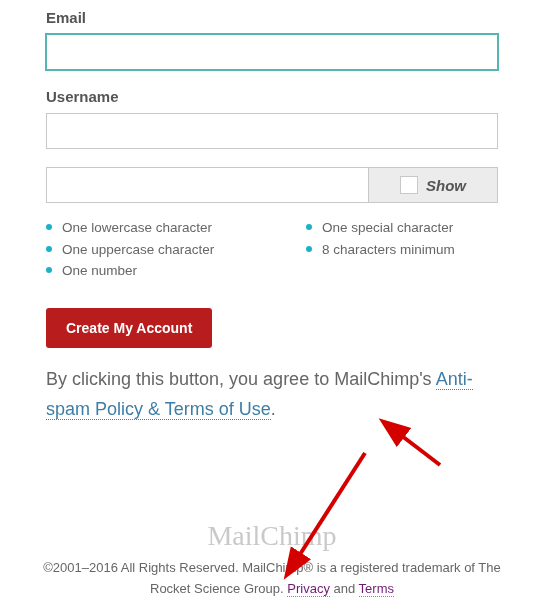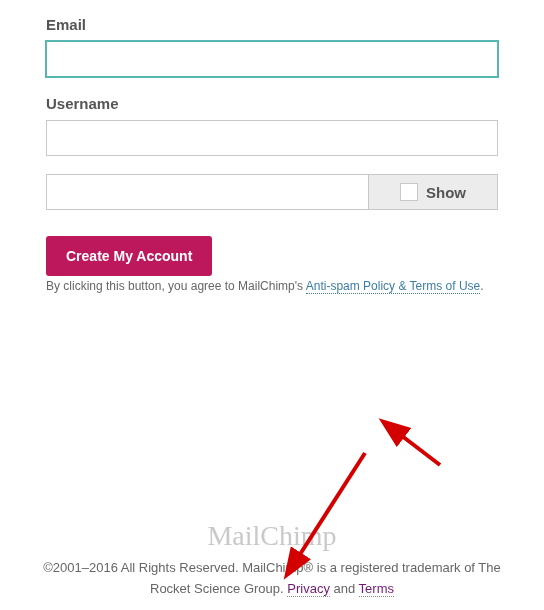--- a/index.html
+++ b/index.html
@@ -8,21 +8,21 @@
     background: #fff;
     width: 544px;
     height: 610px;
     overflow: hidden;
     color: #555;
     position: relative;
   }
   .form-wrap {
     padding: 0 46px;
   }
-  .field-group { margin-top: 16px; }
+  .field-group { margin-top: 9px; }
   .field-group + .field-group { margin-top: 18px; }
   label {
     display: block;
     font-weight: 600;
     color: #555;
     font-size: 15px;
     margin-bottom: 8px;
   }
   .text-input {
     width: 100%;
@@ -48,20 +48,21 @@
   .show-btn {
     width: 130px;
     height: 36px;
     border: 1px solid #c8c8c8;
     background: #ececec;
     display: flex;
     align-items: center;
     justify-content: center;
     gap: 8px;
     cursor: pointer;
+    font-style: italic;
   }
   .show-btn .chk {
     width: 18px;
     height: 18px;
     background: #fff;
     border: 1px solid #c8c8c8;
   }
   .show-btn span {
     font-weight: 600;
     color: #555;
@@ -85,31 +86,32 @@
     position: absolute;
     left: 0;
     top: 7px;
     width: 6px;
     height: 6px;
     border-radius: 50%;
     background: #1bb1c9;
   }
   .submit-btn {
     margin-top: 26px;
-    background: #be185d;
+    background: #b91c1c;
     color: #fff;
     font-weight: 600;
     font-size: 14px;
     border: none;
     padding: 12px 20px;
     border-radius: 3px;
     cursor: pointer;
   }
   .consent {
-    font-size: 12px;
+    margin-top: 16px;
+    font-size: 18px;
     line-height: 1.7;
     color: #666;
   }
   .consent a {
     color: #3d7ea6;
     text-decoration: none;
     border-bottom: 1px dotted #3d7ea6;
   }
   .footer {
     position: absolute;
@@ -158,20 +160,31 @@
   <div class="field-group">
     <div class="password-row">
       <input type="password" class="text-input" value="" style="">
       <div class="show-btn">
         <div class="chk"></div>
         <span>Show</span>
       </div>
     </div>
   </div>
 
+  <div class="reqs">
+    <ul class="col1">
+      <li>One lowercase character</li>
+      <li>One uppercase character</li>
+      <li>One number</li>
+    </ul>
+    <ul class="col2">
+      <li>One special character</li>
+      <li>8 characters minimum</li>
+    </ul>
+  </div>
 
   <button class="submit-btn">Create My Account</button>
 
   <p class="consent">
     <span>By clicking this button, you agree to MailChimp's </span><a href="#">Anti-spam Policy &amp; Terms of Use</a><span>.</span>
   </p>
 
 </div>
 
 <div class="footer">

